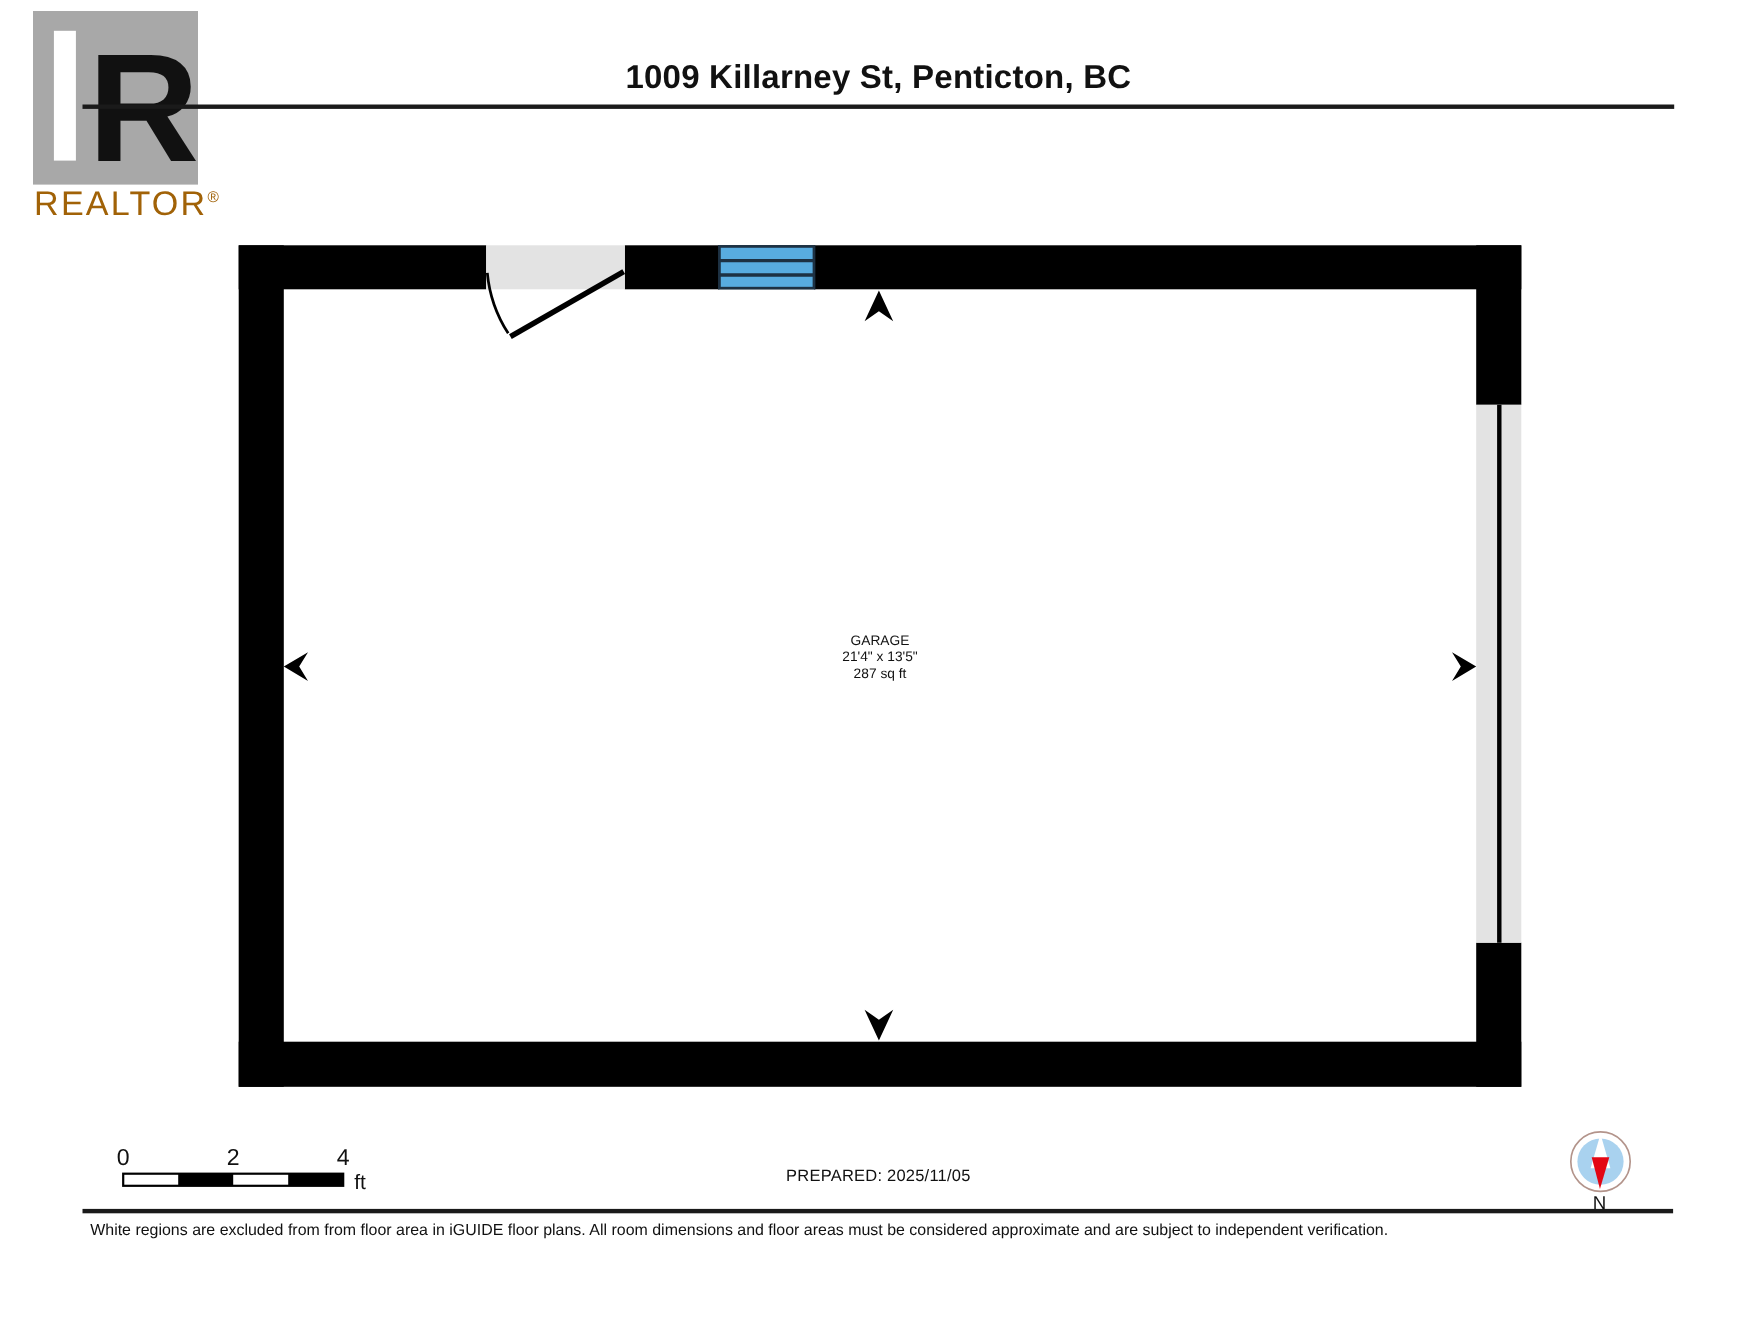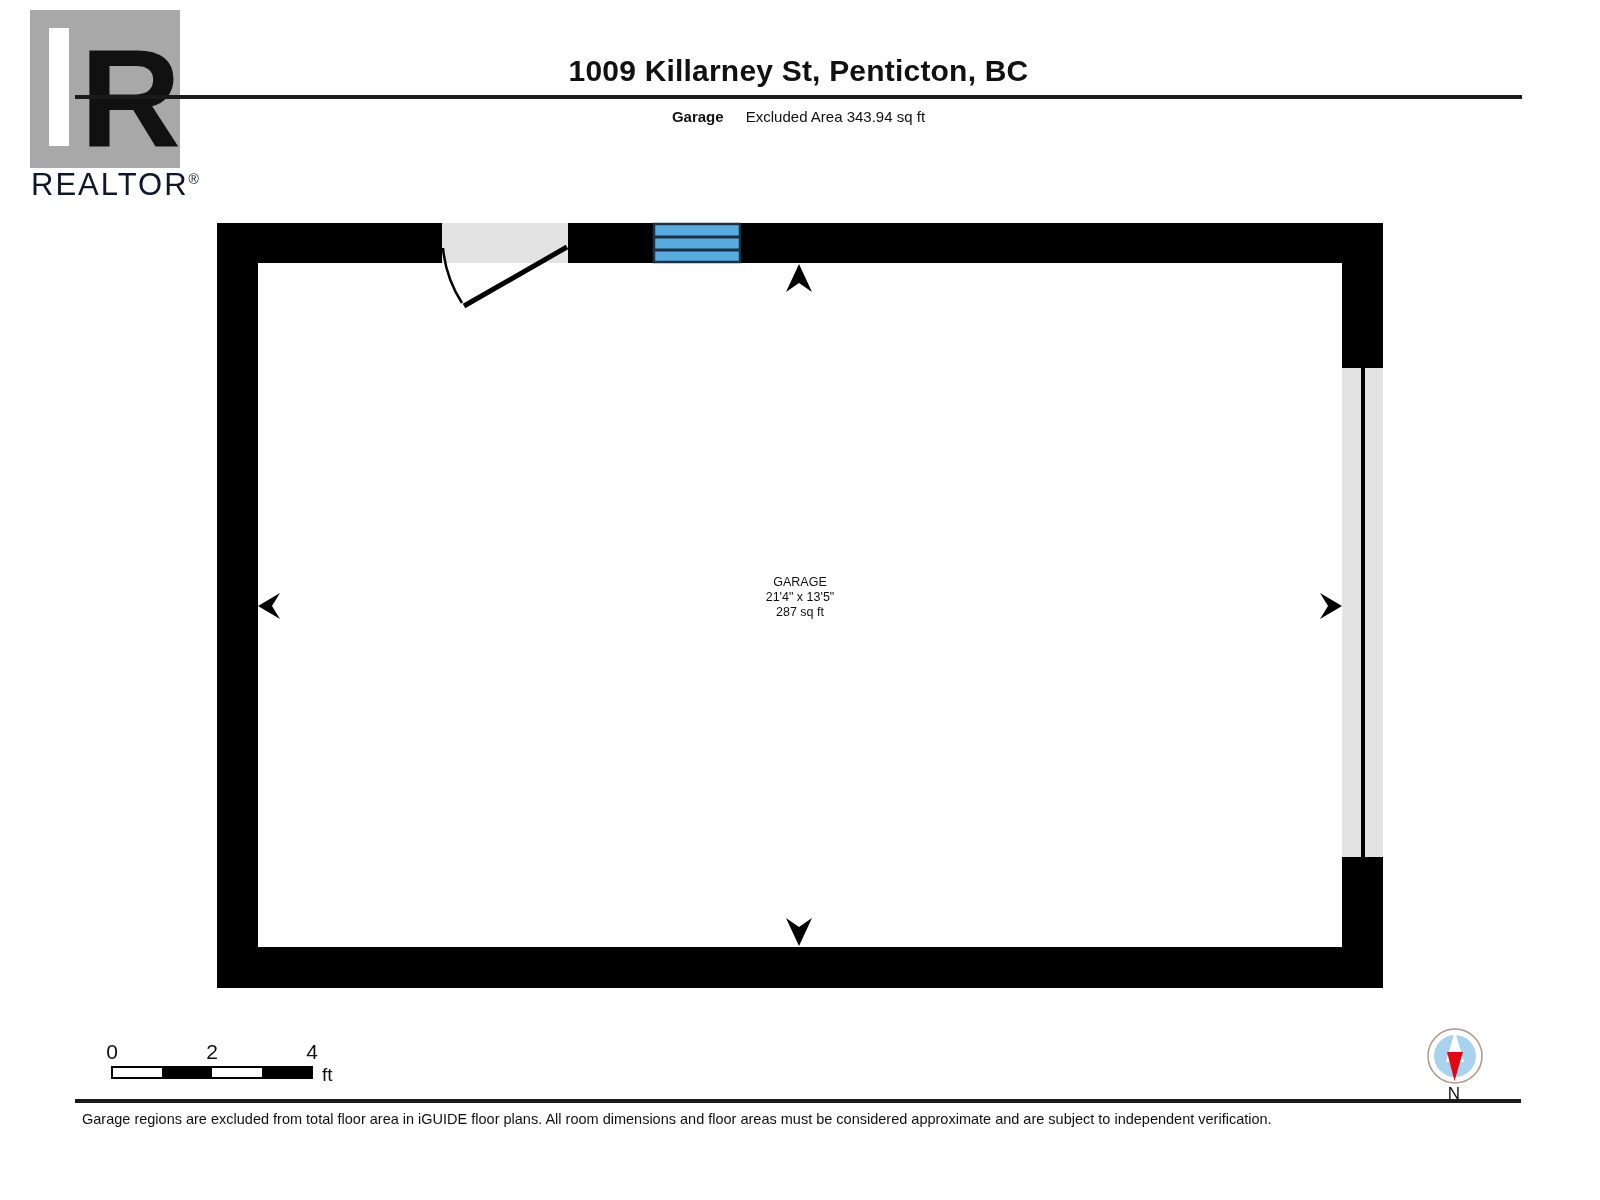--- a/index.html
+++ b/index.html
@@ -6,21 +6,21 @@
   .page {
     position:relative; width:1600px; height:1200px; background:#fff;
     font-family:"Liberation Sans", sans-serif; color:#111; overflow:hidden;
   }
   .abs { position:absolute; }
 
   
   .logo-block { left:30px; top:10px; width:150px; height:158px; }
   .logo-word {
     left:31px; top:169px; font-size:31px; letter-spacing:2px;
-    color:#0f172a; font-weight:400; line-height:1;
+    color:#a16207; font-weight:400; line-height:1;
   }
   .logo-word sup { font-size:14px; letter-spacing:0; vertical-align:super; }
   .title-rule { left:75px; top:95px; width:1447px; height:4px; background:#1a1a1a; }
   .page-title {
     left:75px; top:54px; width:1447px; text-align:center;
     font-size:30px; font-weight:700; letter-spacing:0.2px;
   }
   .subtitle { left:75px; top:108px; width:1447px; text-align:center; font-size:15px; }
   .subtitle .floor-label { font-weight:700; margin-right:18px; }
 
@@ -40,24 +40,20 @@
 
   <svg class="abs logo-block" viewBox="0 0 150 158">
     <rect x="0" y="0" width="150" height="158" fill="#a8a8a8"></rect>
     <rect x="19" y="18" width="20" height="118" fill="#ffffff"></rect>
     <text x="50" y="136" font-size="140" font-weight="700" fill="#ffffff">R</text>
   </svg>
   <div class="abs logo-word"><span>REALTOR</span><sup>®</sup></div>
 
   <div class="abs page-title">1009 Killarney St, Penticton, BC</div>
   <div class="abs title-rule"></div>
-  <div class="abs subtitle">
-    <span class="floor-label">Garage</span>
-    <span>Excluded Area 343.94 sq ft</span>
-  </div>
 
   <svg class="abs vector-layer" viewBox="0 0 1600 1200">
 
     <g fill="#000000">
       <rect x="217" y="223" width="225" height="40"></rect>
       <rect x="568" y="223" width="86" height="40"></rect>
       <rect x="740" y="223" width="643" height="40"></rect>
       <rect x="217" y="223" width="41" height="765"></rect>
       <rect x="217" y="947" width="1166" height="41"></rect>
       <rect x="1342" y="223" width="41" height="145"></rect>
@@ -102,16 +98,17 @@
 
     <g>
       <circle cx="1455" cy="1056" r="27" fill="#ffffff" stroke="#b3948b" stroke-width="1.5"></circle>
       <circle cx="1455" cy="1056" r="21" fill="#a9d2ef"></circle>
       <polygon points="1455,1031 1464,1062 1446,1062" fill="#ffffff"></polygon>
       <polygon points="1447,1052 1463,1052 1454.5,1081" fill="#e30613"></polygon>
       <text x="1454" y="1099" text-anchor="middle" font-size="17">N</text>
     </g>
   </svg>
 
+  <div class="abs prepared">PREPARED: 2025/11/05</div>
   <div class="abs footer-rule"></div>
-  <div class="abs disclaimer">Garage regions are excluded from total floor area in iGUIDE floor plans. All room dimensions and floor areas must be considered approximate and are subject to independent verification.</div>
+  <div class="abs disclaimer">White regions are excluded from from floor area in iGUIDE floor plans. All room dimensions and floor areas must be considered approximate and are subject to independent verification.</div>
 
 </div>
 
 </body></html>

